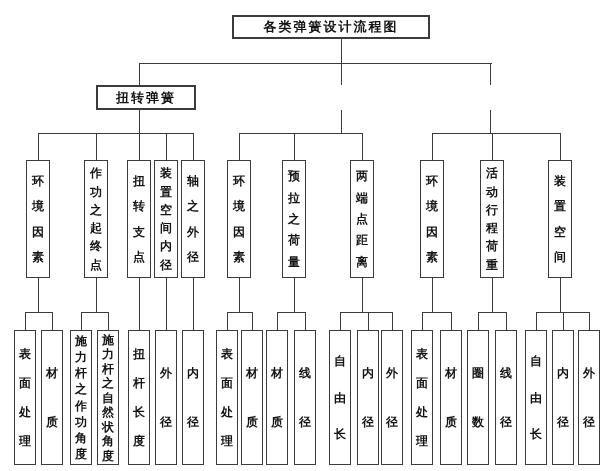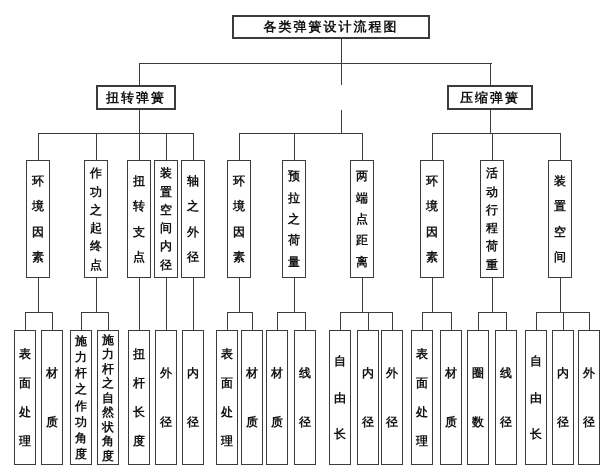--- a/index.html
+++ b/index.html
@@ -76,22 +76,21 @@
     <div class="cline" style="left: 492px; top: 278px; width: 1px; height: 34px; background: rgb(59, 59, 59);"></div>
     <div class="cline" style="left: 478px; top: 312px; width: 29px; height: 1px; background: rgb(59, 59, 59);"></div>
     <div class="cline" style="left: 478px; top: 312px; width: 1px; height: 18px; background: rgb(59, 59, 59);"></div>
     <div class="cline" style="left: 506px; top: 312px; width: 1px; height: 18px; background: rgb(59, 59, 59);"></div>
     <div class="cline" style="left: 560px; top: 278px; width: 1px; height: 34px; background: rgb(59, 59, 59);"></div>
     <div class="cline" style="left: 536px; top: 312px; width: 54px; height: 1px; background: rgb(59, 59, 59);"></div>
     <div class="cline" style="left: 536px; top: 312px; width: 1px; height: 18px; background: rgb(59, 59, 59);"></div>
     <div class="cline" style="left: 563px; top: 312px; width: 1px; height: 18px; background: rgb(59, 59, 59);"></div>
     <div class="cline" style="left: 589px; top: 312px; width: 1px; height: 18px; background: rgb(59, 59, 59);"></div>
     <div class="node h emph" style="left: 232px; top: 15px; width: 198px; height: 24px; border-color: rgb(59, 59, 59); color: rgb(20, 20, 20);">各类弹簧设计流程图</div>
-    <div class="node h emph" style="left: 96px; top: 85px; width: 80px; height: 25px; border-color: rgb(59, 59, 59); color: rgb(20, 20, 20);">扭转弹簧</div>
-    <div class="node h emph" style="left: 447px; top: 85px; width: 86px; height: 25px; border-color: rgb(59, 59, 59); color: rgb(20, 20, 20);">压缩弹簧</div>
+    <div class="node h emph" style="left: 96px; top: 85px; width: 100px; height: 25px; border-color: rgb(59, 59, 59); color: rgb(20, 20, 20);">扭转弹簧</div>
     <div class="node v" style="left: 26px; top: 160px; width: 24px; height: 118px; border-color: rgb(59, 59, 59); color: rgb(20, 20, 20);">
       <span>环</span>
       <span>境</span>
       <span>因</span>
       <span>素</span>
     </div>
     <div class="node v" style="left: 84px; top: 160px; width: 24px; height: 118px; border-color: rgb(59, 59, 59); color: rgb(20, 20, 20);">
       <span>作</span>
       <span>功</span>
       <span>之</span>

